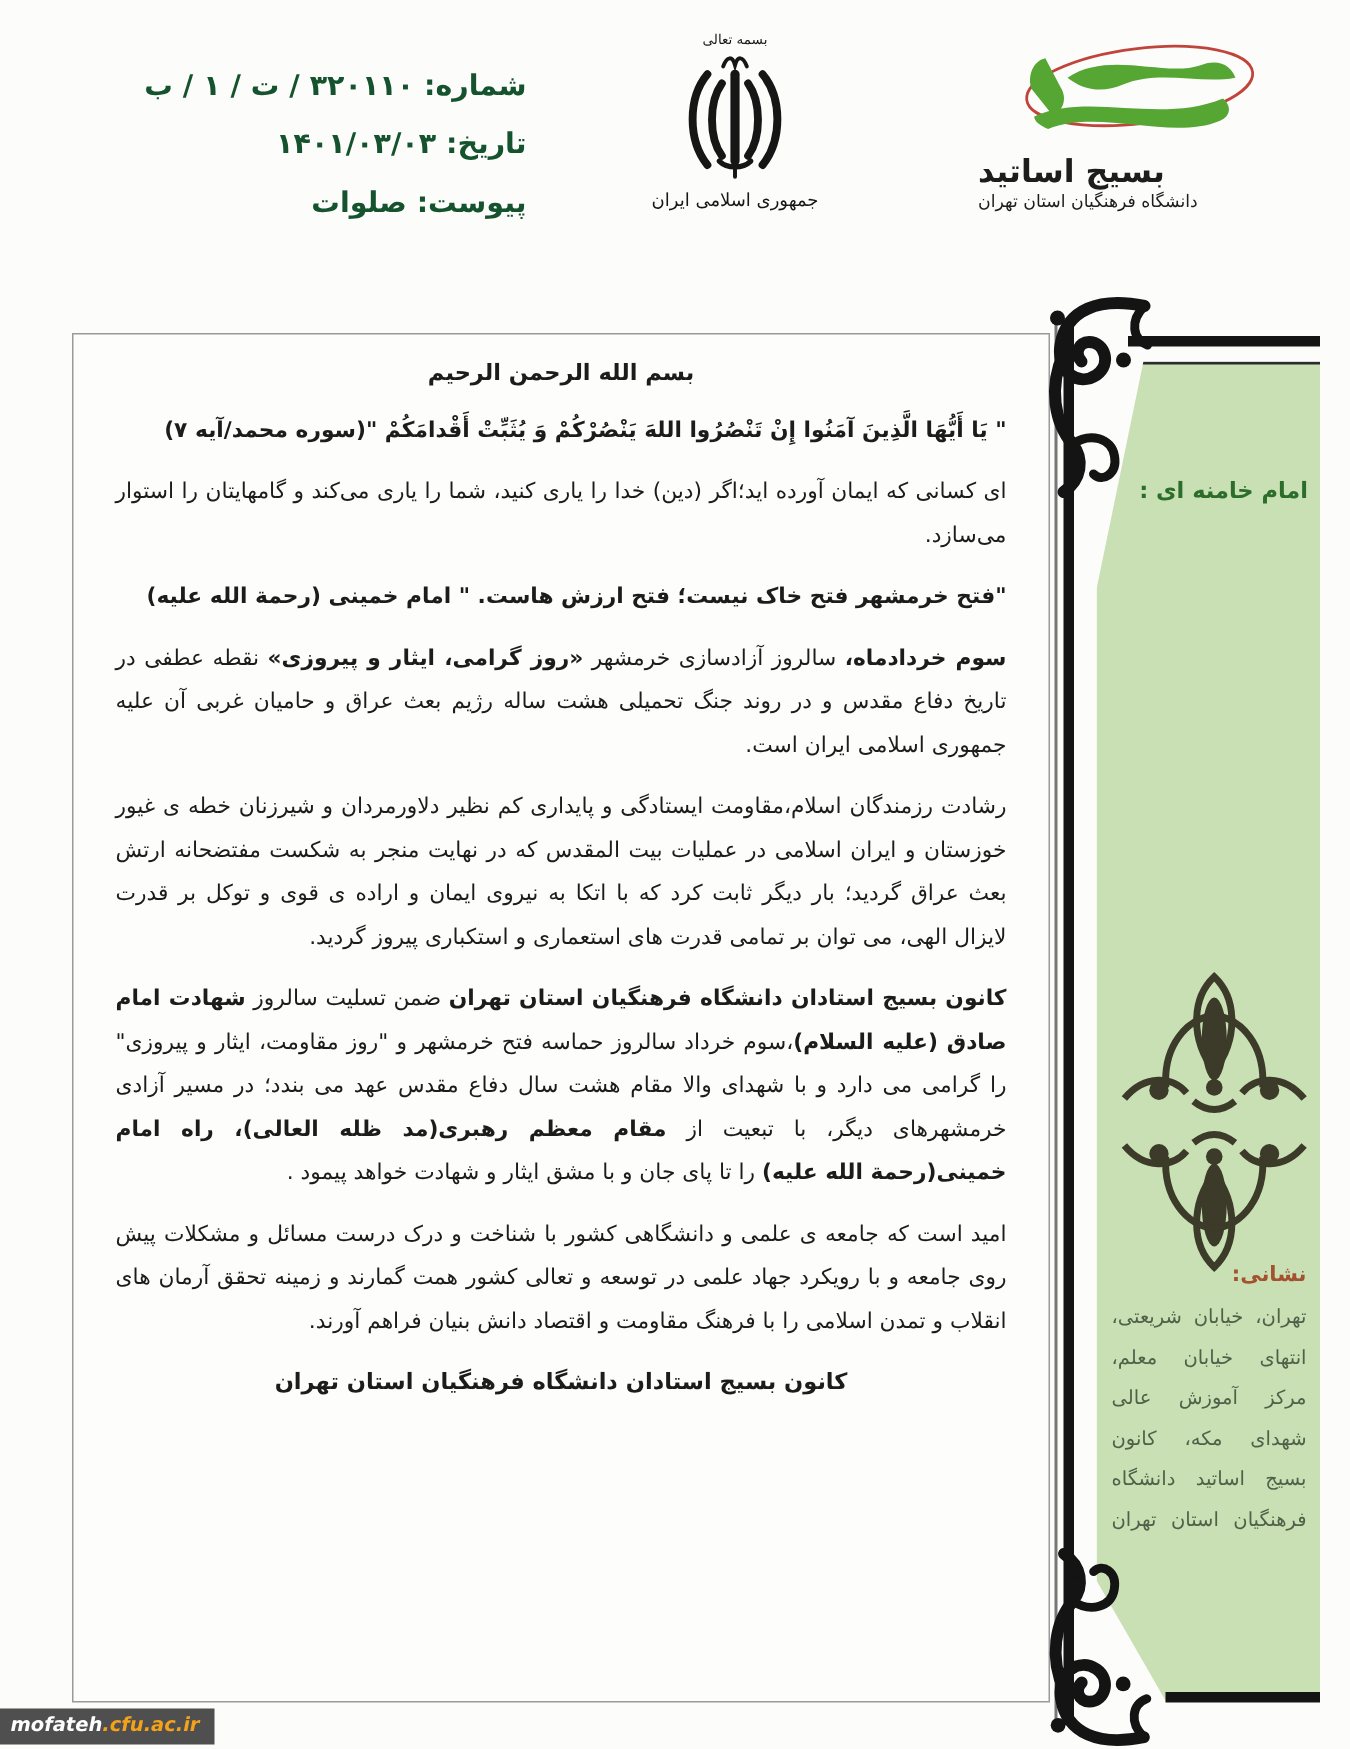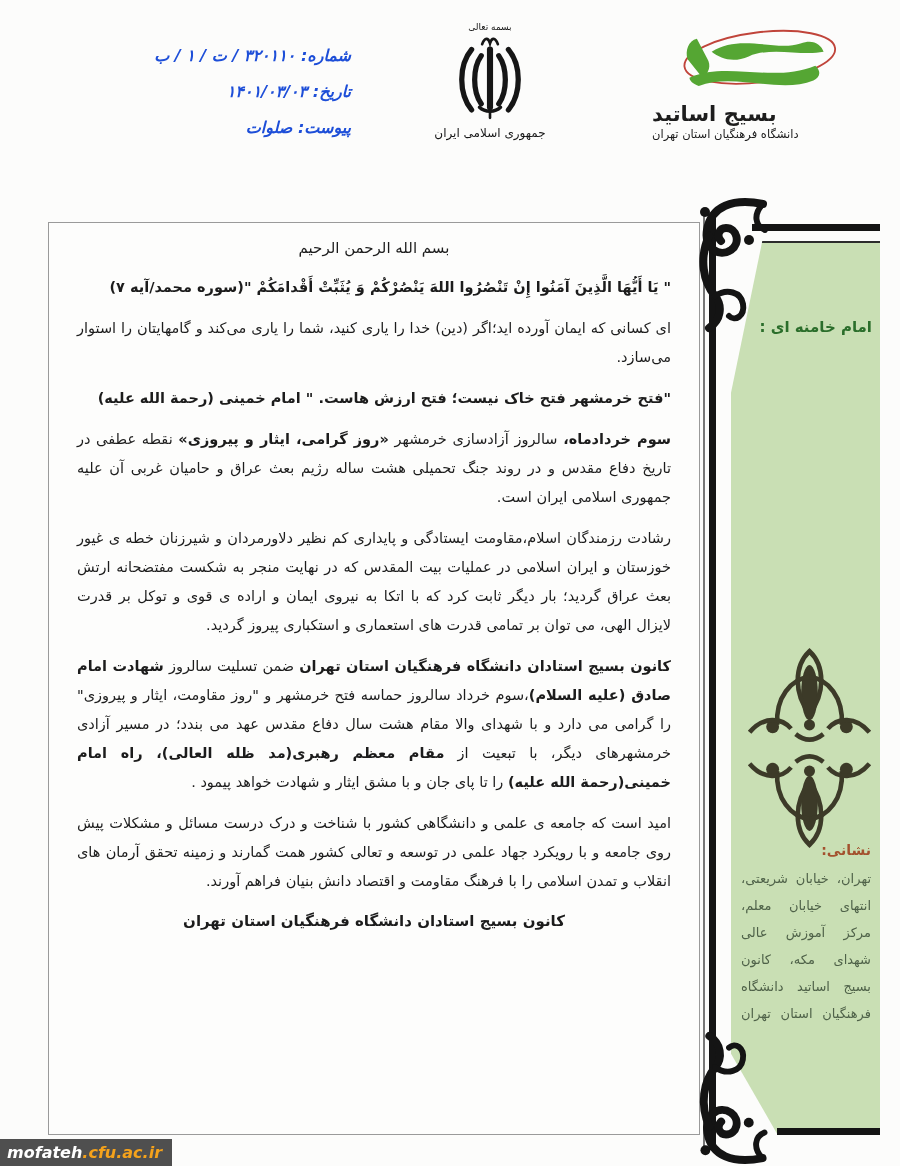--- a/index.html
+++ b/index.html
@@ -4,35 +4,35 @@
 <style>
   html,body{margin:0;padding:0;}
   body{
     width:900px;height:1166px;position:relative;overflow:hidden;
     background:#fcfcfb;
     font-family:"DejaVu Sans",sans-serif;
     color:#1c1c1c;
   }
   
   .meta{position:absolute;left:55px;top:46px;width:296px;direction:rtl;text-align:right;}
-  .meta-row{font-size:16px;font-weight:bold;color:#1d4ed8;margin-bottom:17px;white-space:nowrap;font-style:italic;}
+  .meta-row{font-size:19px;font-weight:bold;color:#14532d;margin-bottom:17px;white-space:nowrap;}
   .meta-row .val{font-weight:bold;}
   .emblem{position:absolute;left:408px;top:22px;width:164px;text-align:center;color:#161616;}
   .emblem-top{font-size:9px;letter-spacing:1px;}
   .emblem-bottom{font-size:12px;margin-top:-2px;}
   .logo{position:absolute;left:652px;top:24px;width:230px;text-align:left;color:#1d1d1d;}
   .logo-title{font-size:21px;font-weight:bold;line-height:1.15;}
   .logo-sub{font-size:11.5px;margin-top:1px;}
   
   .letter-box{
     position:absolute;left:48px;top:222px;width:652px;height:913px;
     border:1.5px solid #9a9a9a;box-sizing:border-box;
     padding:14px 28px 10px;direction:rtl;overflow:hidden;background:#fdfdfc;
   }
-  .basmala{text-align:center;font-weight:normal;font-size:15px;margin:2px 0 16px;}
+  .basmala{text-align:center;font-weight:bold;font-size:15px;margin:2px 0 16px;}
   .letter-box p{font-size:14.5px;line-height:29px;text-align:justify;margin:0 0 12px;}
   .signature{text-align:center;font-weight:bold;font-size:15px;margin-top:16px;}
   
   .side-vline-thin{position:absolute;left:703px;top:214px;width:2px;height:940px;background:#777;}
   .side-vline{position:absolute;left:709px;top:214px;width:7px;height:936px;background:#141414;}
   .side-topline{position:absolute;left:752px;top:224px;width:128px;height:7px;background:#141414;}
   .green-panel{
     position:absolute;left:731px;top:241px;width:149px;height:893px;
     background:#c9dfb4;border-top:2px solid #2c2c2c;box-sizing:border-box;
     clip-path:polygon(21% 0,100% 0,100% 100%,31% 100%,0 91%,0 17%);
@@ -43,21 +43,21 @@
   .quote{position:absolute;left:739px;top:318px;width:133px;direction:rtl;}
   .quote-heading{font-size:15px;font-weight:bold;color:#2b6e2b;text-align:right;margin-bottom:4px;}
   .quote-lines div{font-size:13.5px;color:#3e8540;line-height:29px;text-align:center;}
   .damask{position:absolute;left:737px;top:642px;width:145px;height:212px;}
   .addr{position:absolute;left:741px;top:842px;width:130px;direction:rtl;}
   .addr-label{font-size:14px;font-weight:bold;color:#a3512e;text-align:right;margin-bottom:7px;}
   .addr-lines div{font-size:13px;color:#4f6249;line-height:27px;text-align:justify;text-align-last:justify;}
   
   .watermark{
     position:absolute;left:0;top:1139px;background:#4f4f4f;
-    padding:4px 10px 5px 7px;font-style:italic;font-weight:bold;font-size:16px;white-space:nowrap;
+    padding:4px 10px 5px 7px;font-style:italic;font-weight:bold;font-size:13px;white-space:nowrap;
   }
   .wm-site{color:#ffffff;}
   .wm-domain{color:#f5a21b;}
 </style>
 </head>
 <body>
 
 <div class="meta">
   <div class="meta-row">
     <span>شماره:</span>

